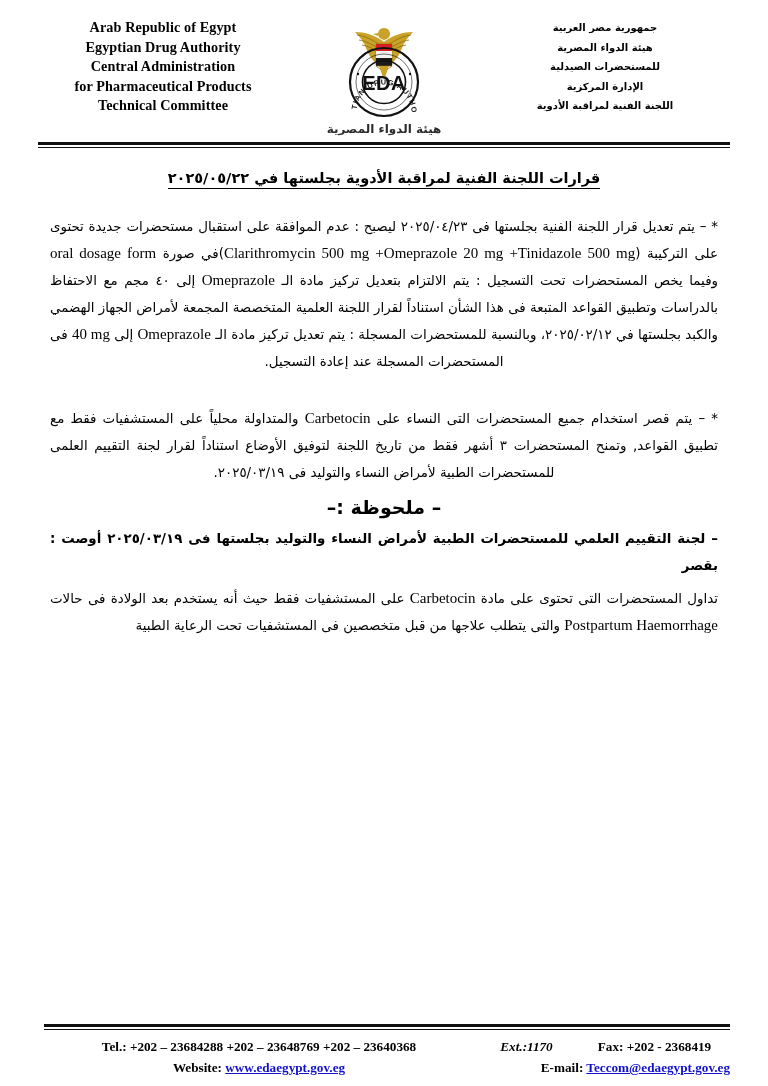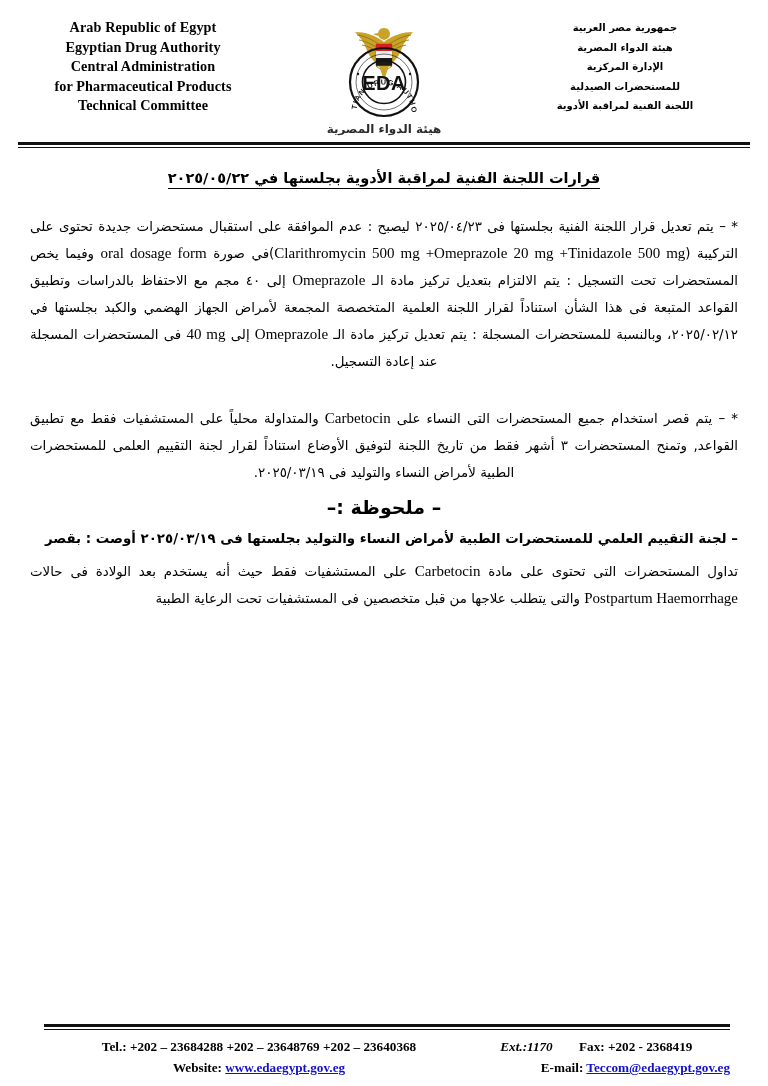--- a/index.html
+++ b/index.html
@@ -14,21 +14,21 @@
     position: relative;
     font-family: "Liberation Serif", "DejaVu Serif", serif;
     color: #000000;
     overflow: hidden;
   }
   .page {
     position: relative;
     width: 768px;
     height: 1086px;
     box-sizing: border-box;
-    padding: 0 18px;
+    padding: 0 38px;
   }
 
   
   .letterhead {
     display: flex;
     flex-direction: row;
     align-items: flex-start;
     justify-content: space-between;
     padding-top: 18px;
     direction: ltr;
@@ -163,21 +163,21 @@
     display: flex;
     flex-direction: row;
     align-items: baseline;
     font-family: "Liberation Serif", "DejaVu Serif", serif;
     font-weight: bold;
     font-size: 13.2px;
     line-height: 21px;
   }
   .f-left  { width: 430px; text-align: center; }
   .f-mid   { width: 105px; text-align: center; font-style: italic; }
-  .f-right { flex: 1;      text-align: left; }
+  .f-right { flex: 1;      text-align: center; }
   .f-left2 { width: 430px; text-align: center; }
   .f-right2{ flex: 1;      text-align: right; }
   .link {
     color: #1111cc;
     text-decoration: underline;
   }
 </style>
 </head>
 <body>
 
@@ -232,22 +232,22 @@
           <circle cx="89" cy="54" r="1.2" fill="#111"></circle>
           <text x="63" y="70" text-anchor="middle" font-family="'Liberation Sans', sans-serif" font-size="20" font-weight="bold" fill="#111" letter-spacing="0.5">EDA</text>
         </g>
       </svg>
       <div class="logo-calligraphy">هيئة الدواء المصرية</div>
     </div>
 
     <div class="lh-col">
       <div class="lh-ar">جمهورية مصر العربية</div>
       <div class="lh-ar">هيئة الدواء المصرية</div>
+      <div class="lh-ar">للمستحضرات الصيدلية</div>
       <div class="lh-ar">الإدارة المركزية</div>
-      <div class="lh-ar">للمستحضرات الصيدلية</div>
       <div class="lh-ar">اللجنة الفنية لمراقبة الأدوية</div>
     </div>
 
   </div>
 
   <div class="rule-double"></div>
 
   <div class="doc-title">
     <span>قرارات اللجنة الفنية لمراقبة الأدوية بجلستها في ٢٠٢٥/٠٥/٢٢</span>
   </div>

